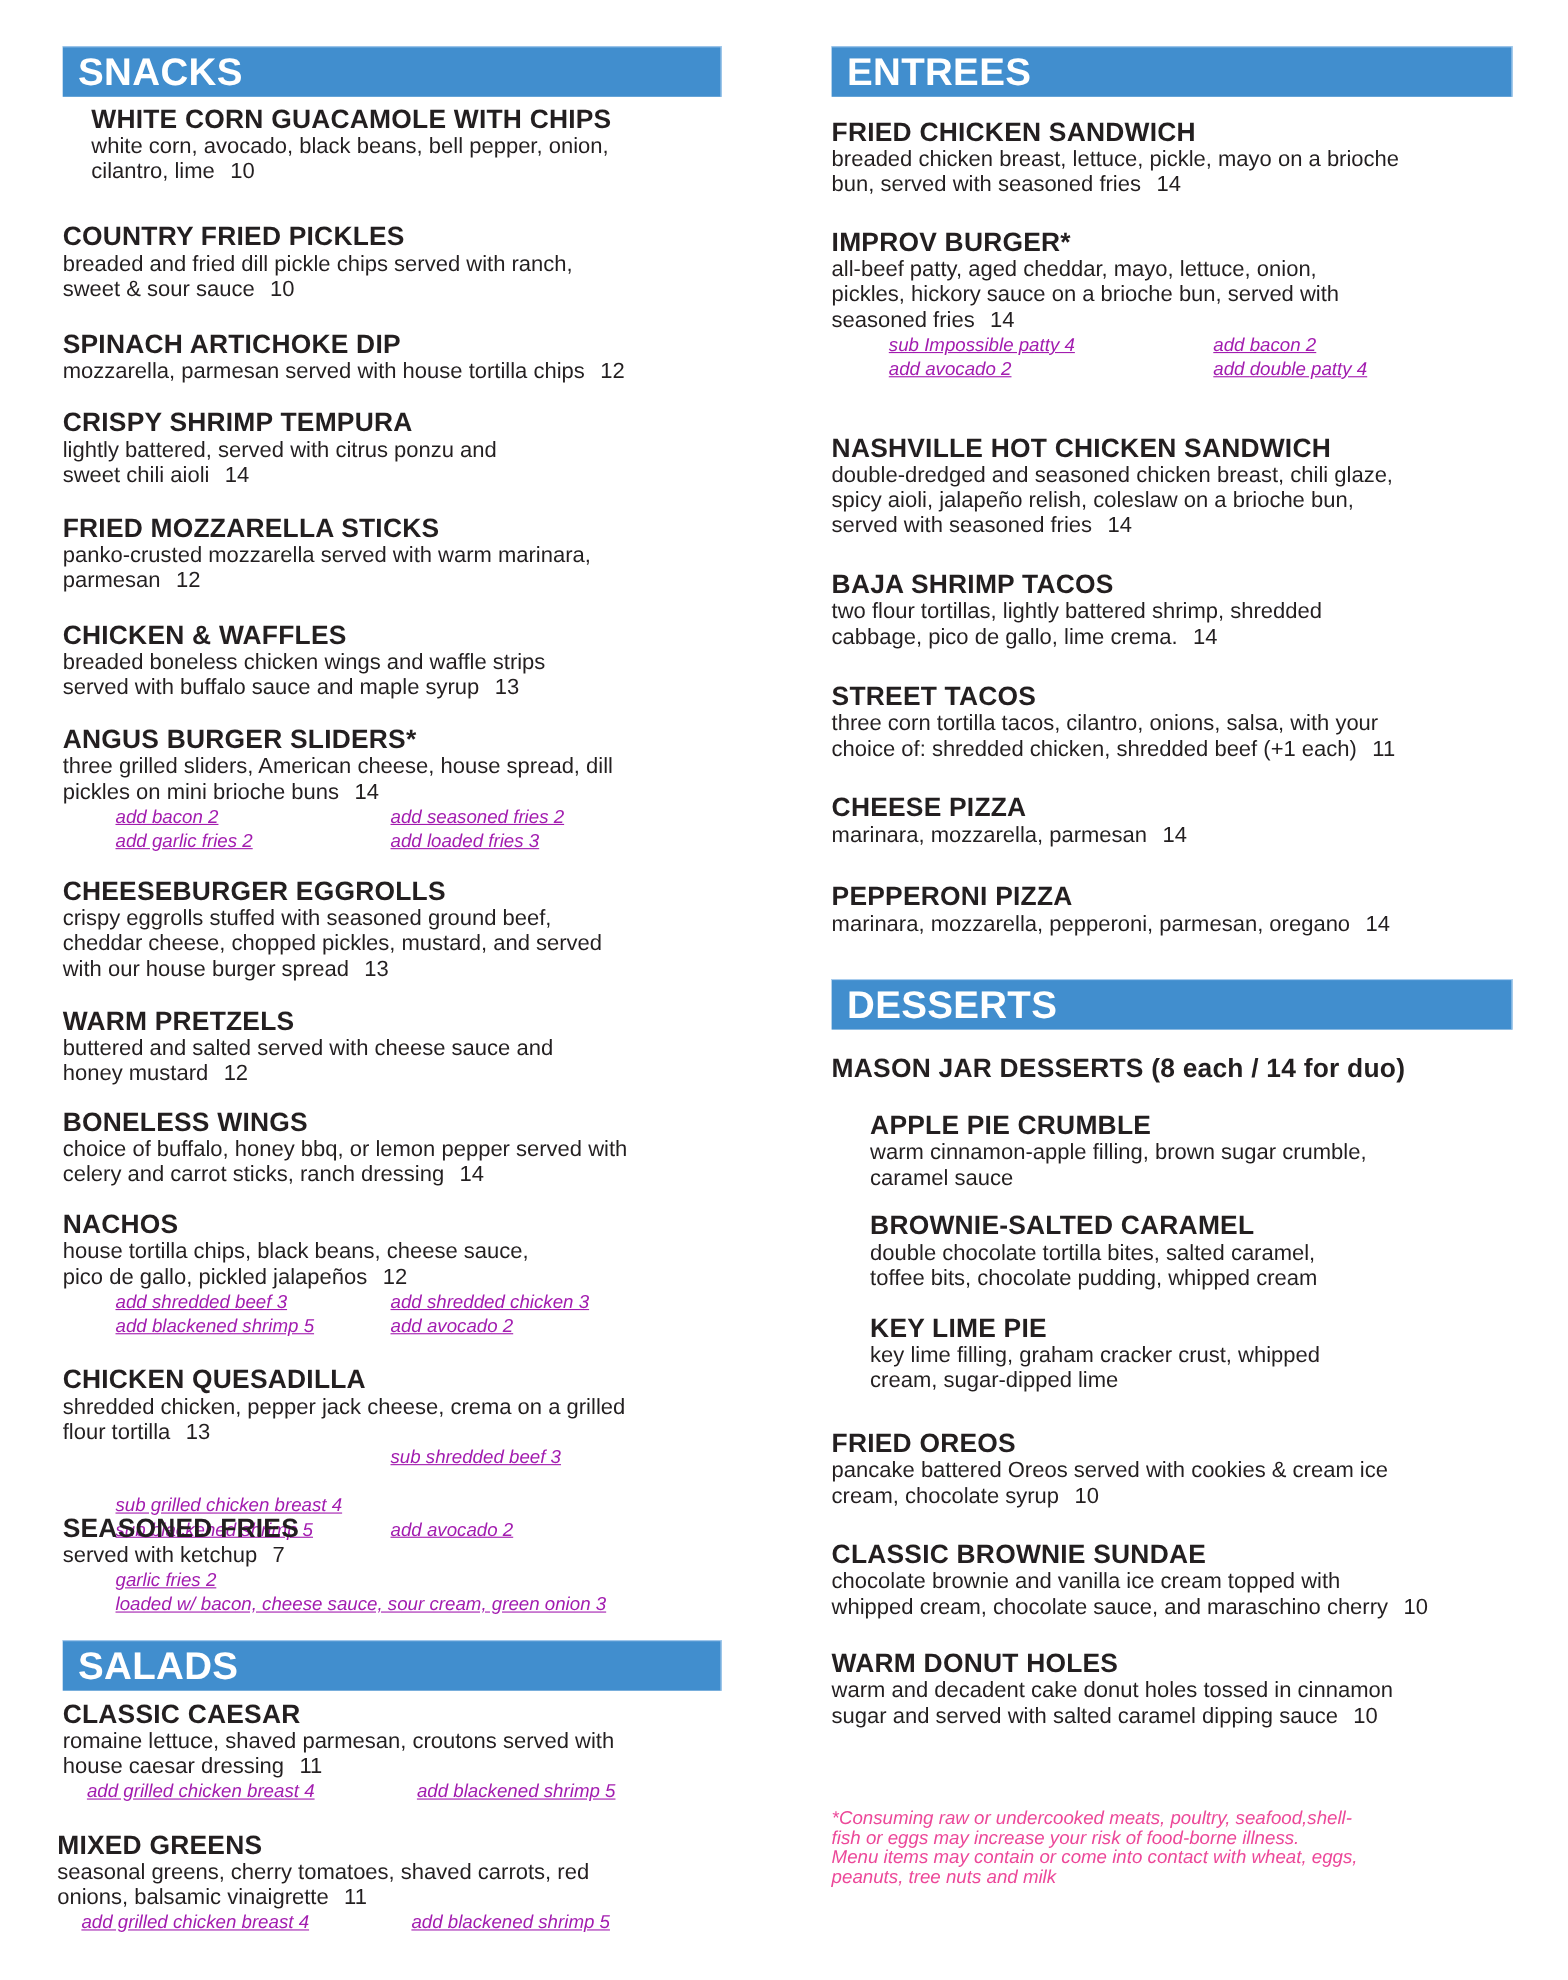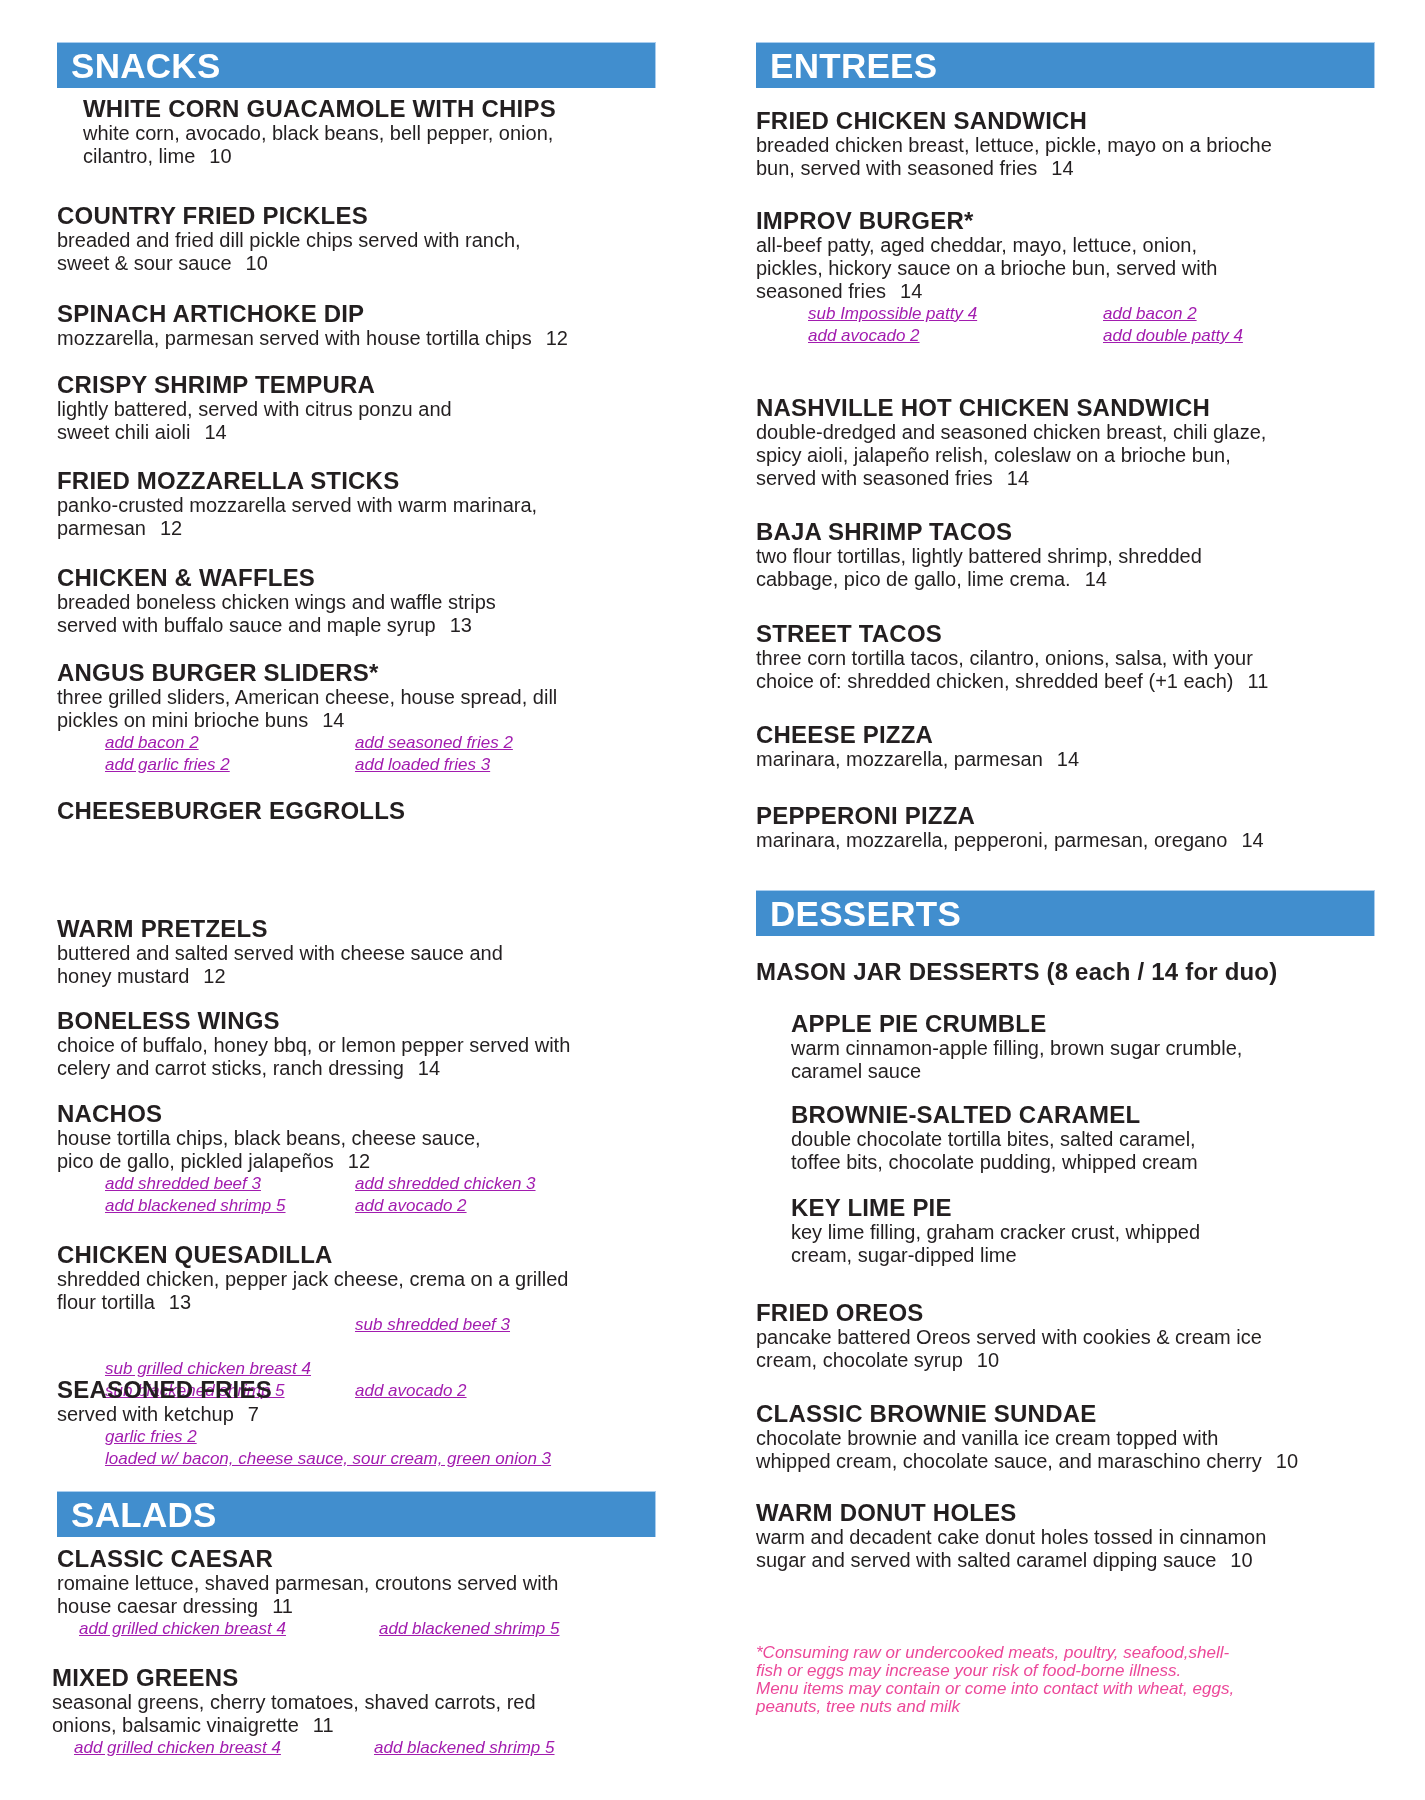--- a/index.html
+++ b/index.html
@@ -65,20 +65,23 @@
           <span class="addon-cell">add seasoned fries   2</span>
         </div>
         <div class="addon-row">
           <span class="addon-cell" style="width: 250px;">add garlic fries   2</span>
           <span class="addon-cell">add loaded fries   3</span>
         </div>
       </div>
     </div>
     <div class="item" style="left: 57px; top: 798px;">
       <div class="item-title">CHEESEBURGER EGGROLLS</div>
+      <div class="item-desc"><span>crispy eggrolls stuffed with seasoned ground beef,
+cheddar cheese, chopped pickles, mustard, and served
+with our house burger spread</span><span class="price">13</span></div>
     </div>
     <div class="item" style="left: 57px; top: 916px;">
       <div class="item-title">WARM PRETZELS</div>
       <div class="item-desc"><span>buttered and salted served with cheese sauce and
 honey mustard</span><span class="price">12</span></div>
     </div>
     <div class="item" style="left: 57px; top: 1008px;">
       <div class="item-title">BONELESS WINGS</div>
       <div class="item-desc"><span>choice of buffalo,  honey bbq, or lemon pepper served with
 celery and carrot sticks, ranch dressing</span><span class="price">14</span></div>

